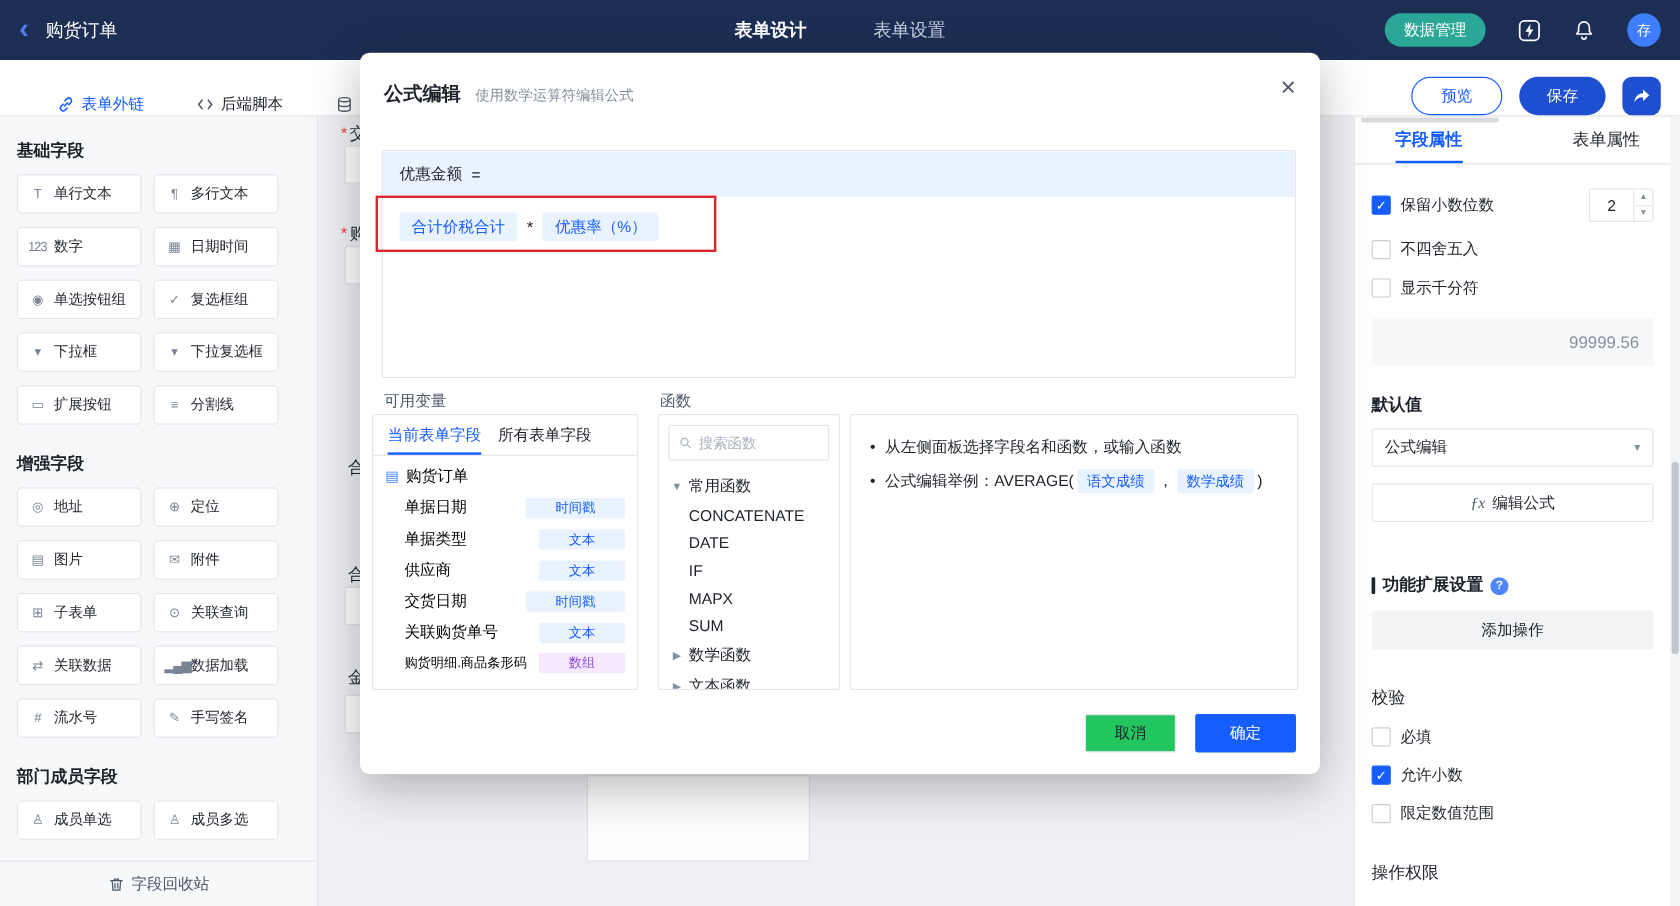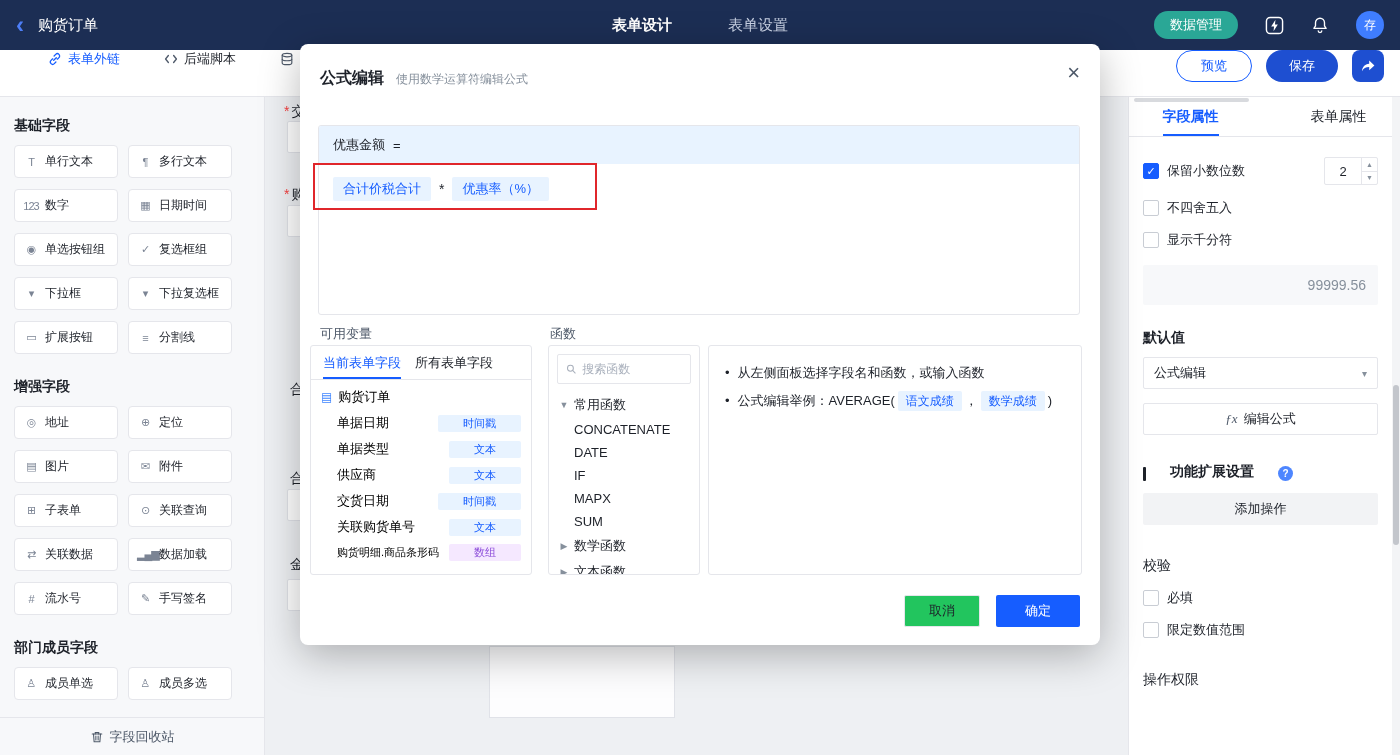--- a/index.html
+++ b/index.html
@@ -14,21 +14,21 @@
 .tb-title{font-size:15px}
 .tb-center{position:absolute;left:50%;transform:translateX(-50%);display:flex;gap:56px}
 .tb-tab{font-size:15px;color:#c9d2e4;cursor:pointer}
 .tb-tab.active{color:#fff;font-weight:bold}
 .tb-right{margin-left:auto;display:flex;align-items:center;gap:26px}
 .pill-teal{height:28px;padding:0 16px;border:none;border-radius:14px;background:#2aa796;color:#fff;font-size:13px;cursor:pointer}
 .tb-ic{width:20px;height:20px;display:flex;align-items:center;justify-content:center;cursor:pointer}
 .avatar{width:28px;height:28px;border-radius:50%;background:#3f7dff;font-size:12px;display:flex;align-items:center;justify-content:center;cursor:pointer}
 
 
-.toolbar{position:absolute;top:50px;left:0;right:0;height:47px;background:#fff;border-bottom:1px solid #e5e6eb;display:flex;align-items:flex-start;padding:0 16px 0 48px;z-index:4}
+.toolbar{position:absolute;top:50px;left:0;right:0;height:47px;background:#fff;border-bottom:1px solid #e5e6eb;display:flex;align-items:flex-end;padding:0 16px 0 48px;z-index:4}
 .tool-item{display:flex;align-items:center;gap:6px;font-size:13px;color:#1d2129;margin-right:44px;cursor:pointer}
 .tool-item svg{color:#4e5969}
 .tool-item.active{color:#165dff}
 .tool-item.active svg{color:#165dff}
 .toolbar-right{margin-left:auto;display:flex;gap:14px;align-items:center}
 .btn-preview{width:76px;height:32px;border:1px solid #165dff;color:#165dff;background:#fff;border-radius:16px;font-size:13px;cursor:pointer}
 .btn-save{width:72px;height:32px;border:none;background:#1e4fd1;color:#fff;border-radius:16px;font-size:13px;cursor:pointer}
 .btn-share{width:32px;height:32px;border:none;background:#1e4fd1;border-radius:8px;display:flex;align-items:center;justify-content:center;cursor:pointer}
 
 
@@ -63,21 +63,21 @@
 .num .nv{flex:1;display:flex;align-items:center;justify-content:center;font-size:13px}
 .num .steps{width:16px;border-left:1px solid #e5e6eb;display:flex;flex-direction:column}
 .num .steps span{flex:1;display:flex;align-items:center;justify-content:center;font-size:7px;color:#86909c;cursor:pointer}
 .num .steps span:first-child{border-bottom:1px solid #e5e6eb}
 .preview-box{margin-top:16px;height:40px;background:#f7f8fa;border-radius:2px;display:flex;align-items:center;justify-content:flex-end;padding:0 12px;color:#86909c;font-size:14px}
 .p-label{margin-top:24px;font-weight:bold;font-size:14px}
 .p-select{margin-top:10px;height:32px;border:1px solid #e5e6eb;border-radius:2px;display:flex;align-items:center;justify-content:space-between;padding:0 10px;cursor:pointer}
 .p-select .chev-d{color:#86909c;font-size:10px}
 .fx-btn{margin-top:14px;height:32px;border:1px solid #e5e6eb;border-radius:2px;background:#fff;display:flex;align-items:center;justify-content:center;gap:6px;font-size:13px;color:#1d2129;cursor:pointer;width:100%}
 .fx-i{font-style:italic;color:#4e5969;font-family:"Liberation Serif","DejaVu Serif",serif}
-.sec-head{margin-top:28px;display:flex;align-items:flex-end;gap:24px;font-weight:bold;font-size:14px}
+.sec-head{margin-top:44px;display:flex;align-items:center;gap:6px;font-weight:bold;font-size:14px}
 .sec-bar{width:3px;height:14px;background:#1d2129;border-radius:1px}
 .help-circle{width:15px;height:15px;border-radius:50%;background:#4e86ff;color:#fff;font-size:10px;display:inline-flex;align-items:center;justify-content:center;font-weight:bold;cursor:pointer}
 .add-btn{margin-top:12px;height:32px;border:none;border-radius:2px;background:#f2f3f5;font-size:13px;color:#1d2129;cursor:pointer;width:100%}
 .sec-plain{margin-top:32px;font-weight:normal;font-size:14px}
 
 
 .win-sb{position:absolute;top:97px;right:0;bottom:0;width:8px;z-index:6;background:#f3f4f6}
 .win-sb .thumb{position:absolute;top:288px;right:1px;width:6px;height:160px;border-radius:3px;background:#c3c6cc;cursor:pointer}
 
 
@@ -358,20 +358,24 @@
       <span class="help-circle">?</span>
     </div>
     <button class="add-btn">添加操作</button>
 
     <div class="sec-plain">校验</div>
     <div class="crow">
       <span class="cb"></span>
       <span>必填</span>
     </div>
     <div class="crow">
+      <span class="cb checked"></span>
+      <span>允许小数</span>
+    </div>
+    <div class="crow">
       <span class="cb"></span>
       <span>限定数值范围</span>
     </div>
 
     <div class="sec-plain">操作权限</div>
   </aside>
 
   <div class="win-sb">
       <div class="thumb"></div>
     </div>

